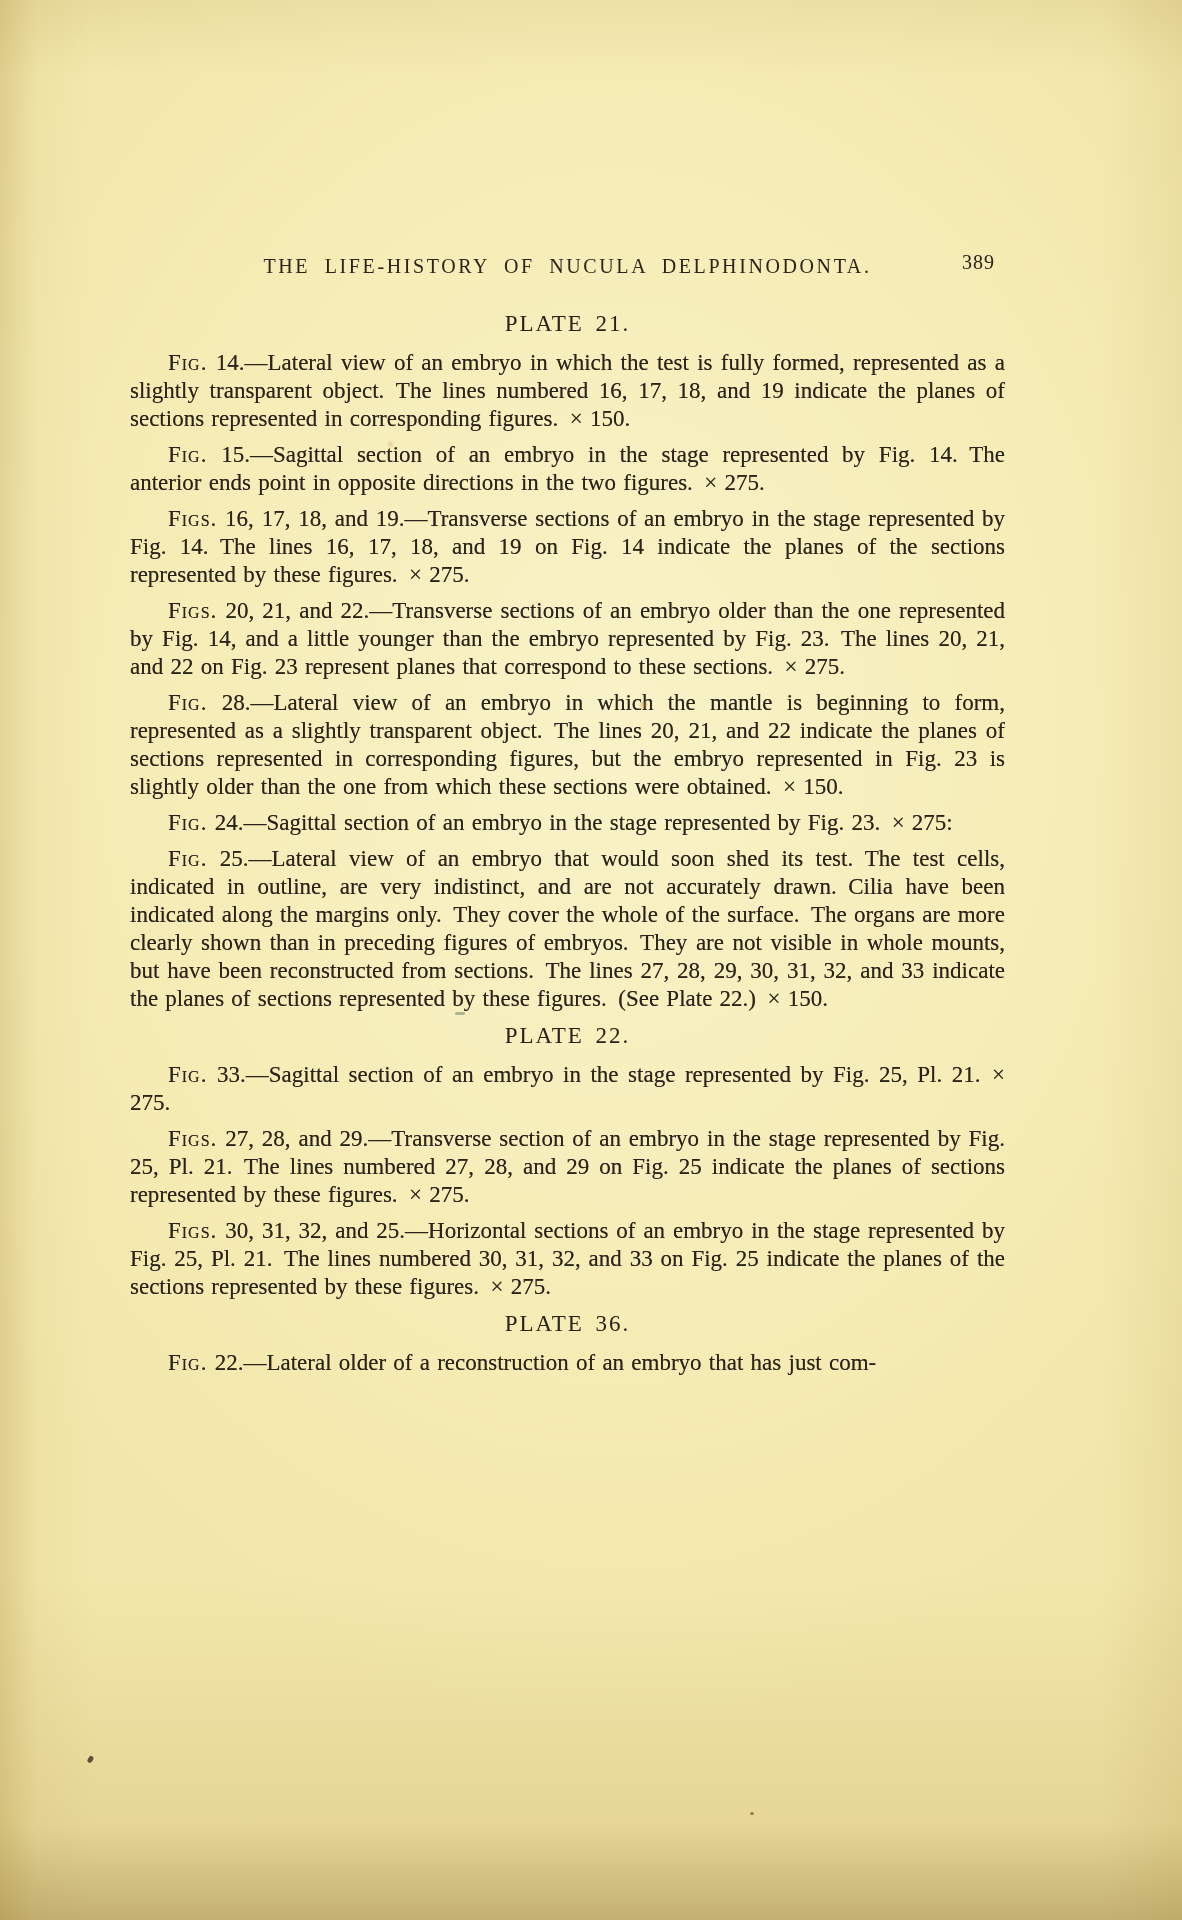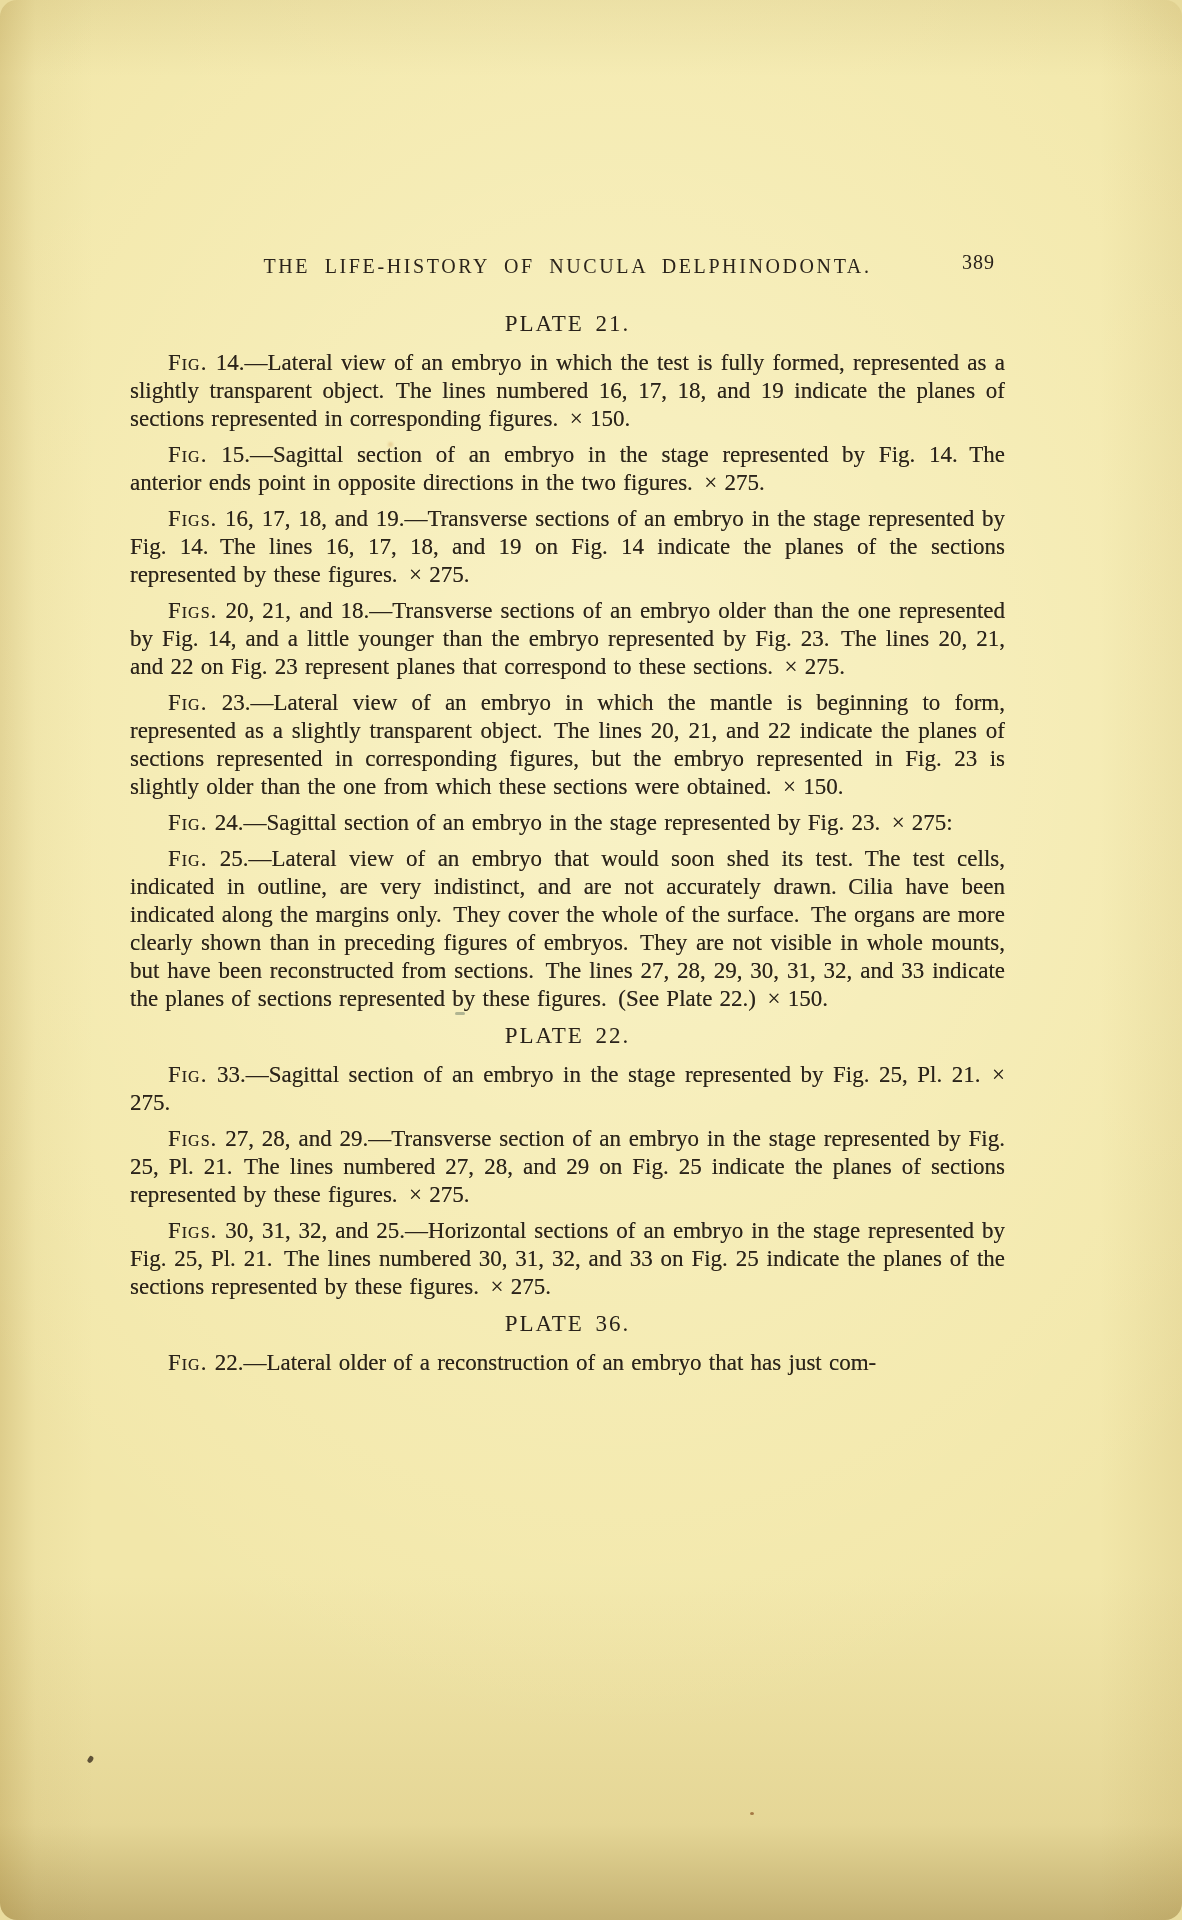--- a/index.html
+++ b/index.html
@@ -10,21 +10,20 @@
     overflow:hidden;
   }
   .scan{
     position:relative;width:1182px;height:1920px;overflow:hidden;
     background:
       radial-gradient(ellipse 90% 70% at 52% 38%, rgba(255,252,224,0.55) 0%, rgba(255,250,210,0.18) 55%, rgba(0,0,0,0) 75%),
       linear-gradient(to right, rgba(150,112,30,0.22) 0%, rgba(150,112,30,0.05) 3%, rgba(0,0,0,0) 8%, rgba(0,0,0,0) 93%, rgba(150,112,30,0.10) 100%),
       linear-gradient(to bottom, rgba(140,105,25,0.10) 0%, rgba(0,0,0,0) 4%, rgba(0,0,0,0) 82%, rgba(150,112,30,0.14) 95%, rgba(120,88,22,0.38) 100%),
       #f2e7aa;
     color:#29221a;
-    border-radius:17px;
   }
   .content{
     position:absolute;left:130px;top:255px;width:875px;
   }
   .running-header{
     position:relative;height:30px;text-align:center;
   }
   .running-title{
     font-size:20px;letter-spacing:2.6px;word-spacing:7px;
     color:#2b241b;white-space:nowrap;
@@ -78,26 +77,26 @@
       <span>15.</span><span>—Sagittal section of an embryo in the stage represented by Fig. 14. The anterior ends point in opposite directions in the two figures. × 275.</span>
     </p>
 
     <p class="para">
       <span class="sc">Figs.</span>
       <span>16, 17, 18, and 19.</span><span>—Transverse sections of an embryo in the stage represented by Fig. 14. The lines 16, 17, 18, and 19 on Fig. 14 indicate the planes of the sections represented by these figures. × 275.</span>
     </p>
 
     <p class="para">
       <span class="sc">Figs.</span>
-      <span>20, 21, and 18.</span><span>—Transverse sections of an embryo older than the one represented by Fig. 14, and a little younger than the embryo represented by Fig. 23. The lines 20, 21, and 22 on Fig. 23 represent planes that correspond to these sections. × 275.</span>
+      <span>20, 21, and 22.</span><span>—Transverse sections of an embryo older than the one represented by Fig. 14, and a little younger than the embryo represented by Fig. 23. The lines 20, 21, and 22 on Fig. 23 represent planes that correspond to these sections. × 275.</span>
     </p>
 
     <p class="para">
       <span class="sc">Fig.</span>
-      <span>23.</span><span>—Lateral view of an embryo in which the mantle is beginning to form, represented as a slightly transparent object. The lines 20, 21, and 22 indicate the planes of sections represented in corresponding figures, but the embryo represented in Fig. 23 is slightly older than the one from which these sections were obtained. × 150.</span>
+      <span>28.</span><span>—Lateral view of an embryo in which the mantle is beginning to form, represented as a slightly transparent object. The lines 20, 21, and 22 indicate the planes of sections represented in corresponding figures, but the embryo represented in Fig. 23 is slightly older than the one from which these sections were obtained. × 150.</span>
     </p>
 
     <p class="para">
       <span class="sc">Fig.</span>
       <span>24.</span><span>—Sagittal section of an embryo in the stage represented by Fig. 23. × 275:</span>
     </p>
 
     <p class="para">
       <span class="sc">Fig.</span>
       <span>25.</span><span>—Lateral view of an embryo that would soon shed its test. The test cells, indicated in outline, are very indistinct, and are not accurately drawn. Cilia have been indicated along the margins only. They cover the whole of the surface. The organs are more clearly shown than in preceding figures of embryos. They are not visible in whole mounts, but have been reconstructed from sections. The lines 27, 28, 29, 30, 31, 32, and 33 indicate the planes of sections represented by these figures. (See Plate 22.) × 150.</span>

